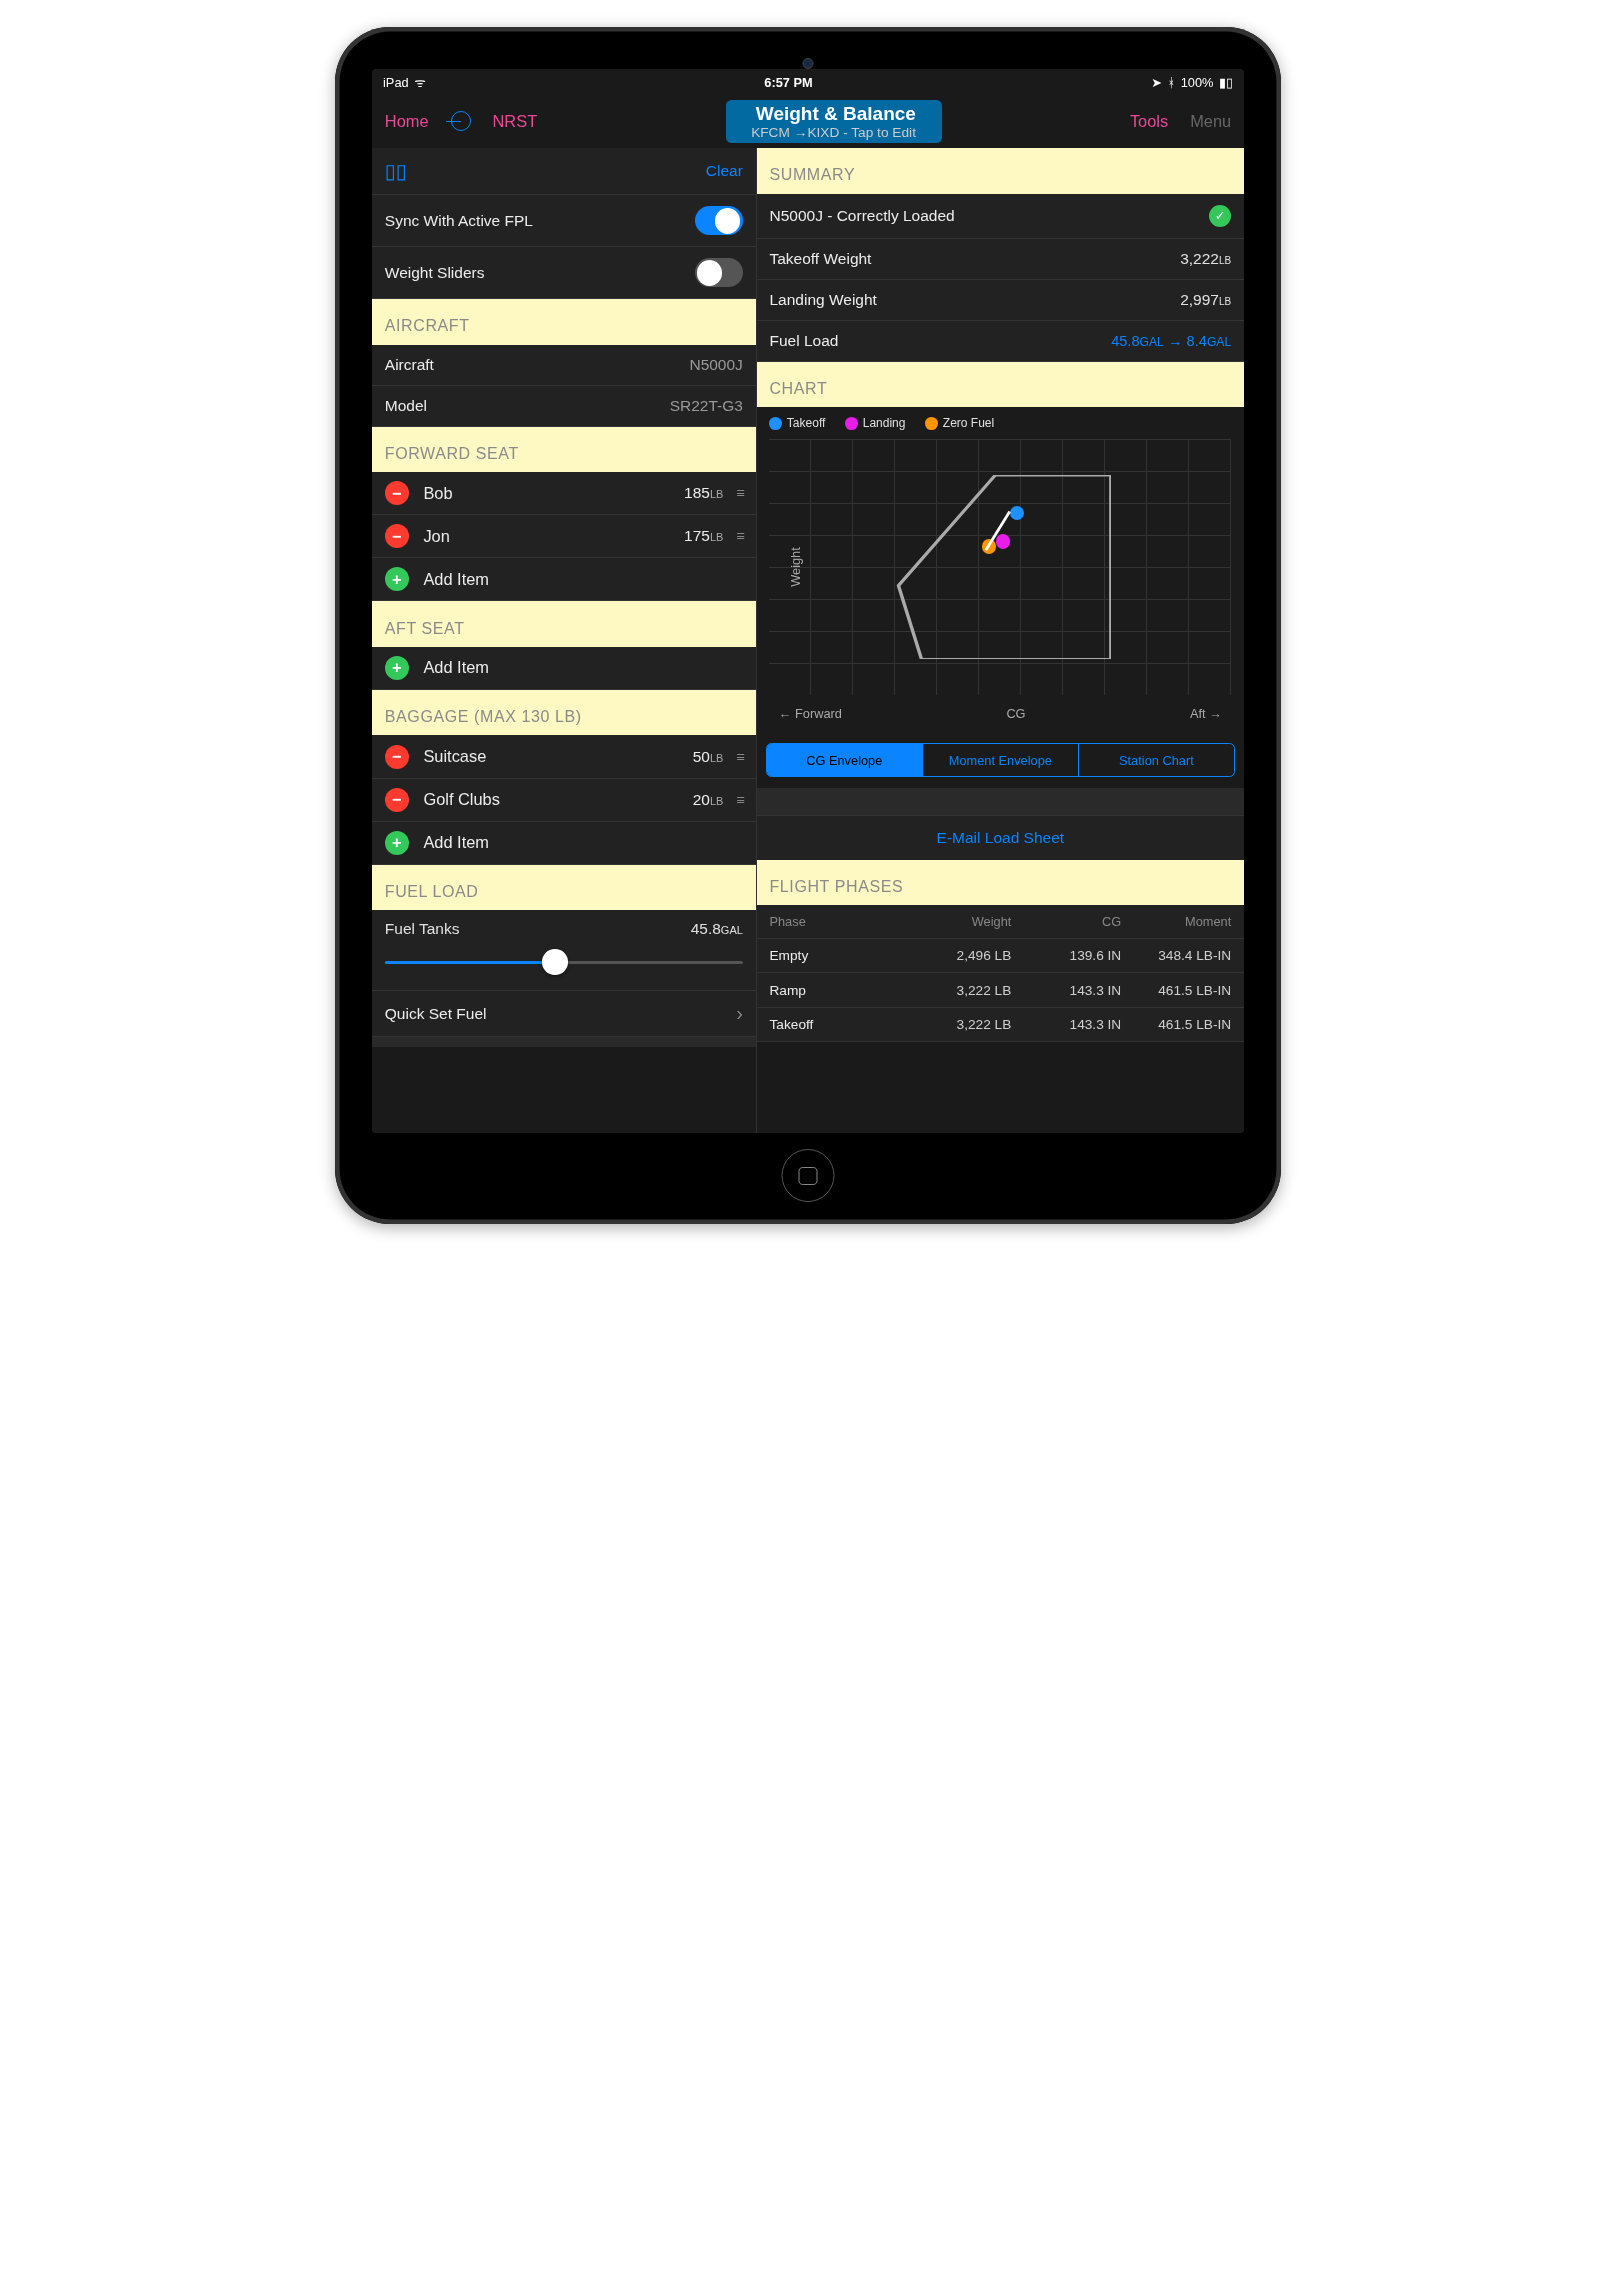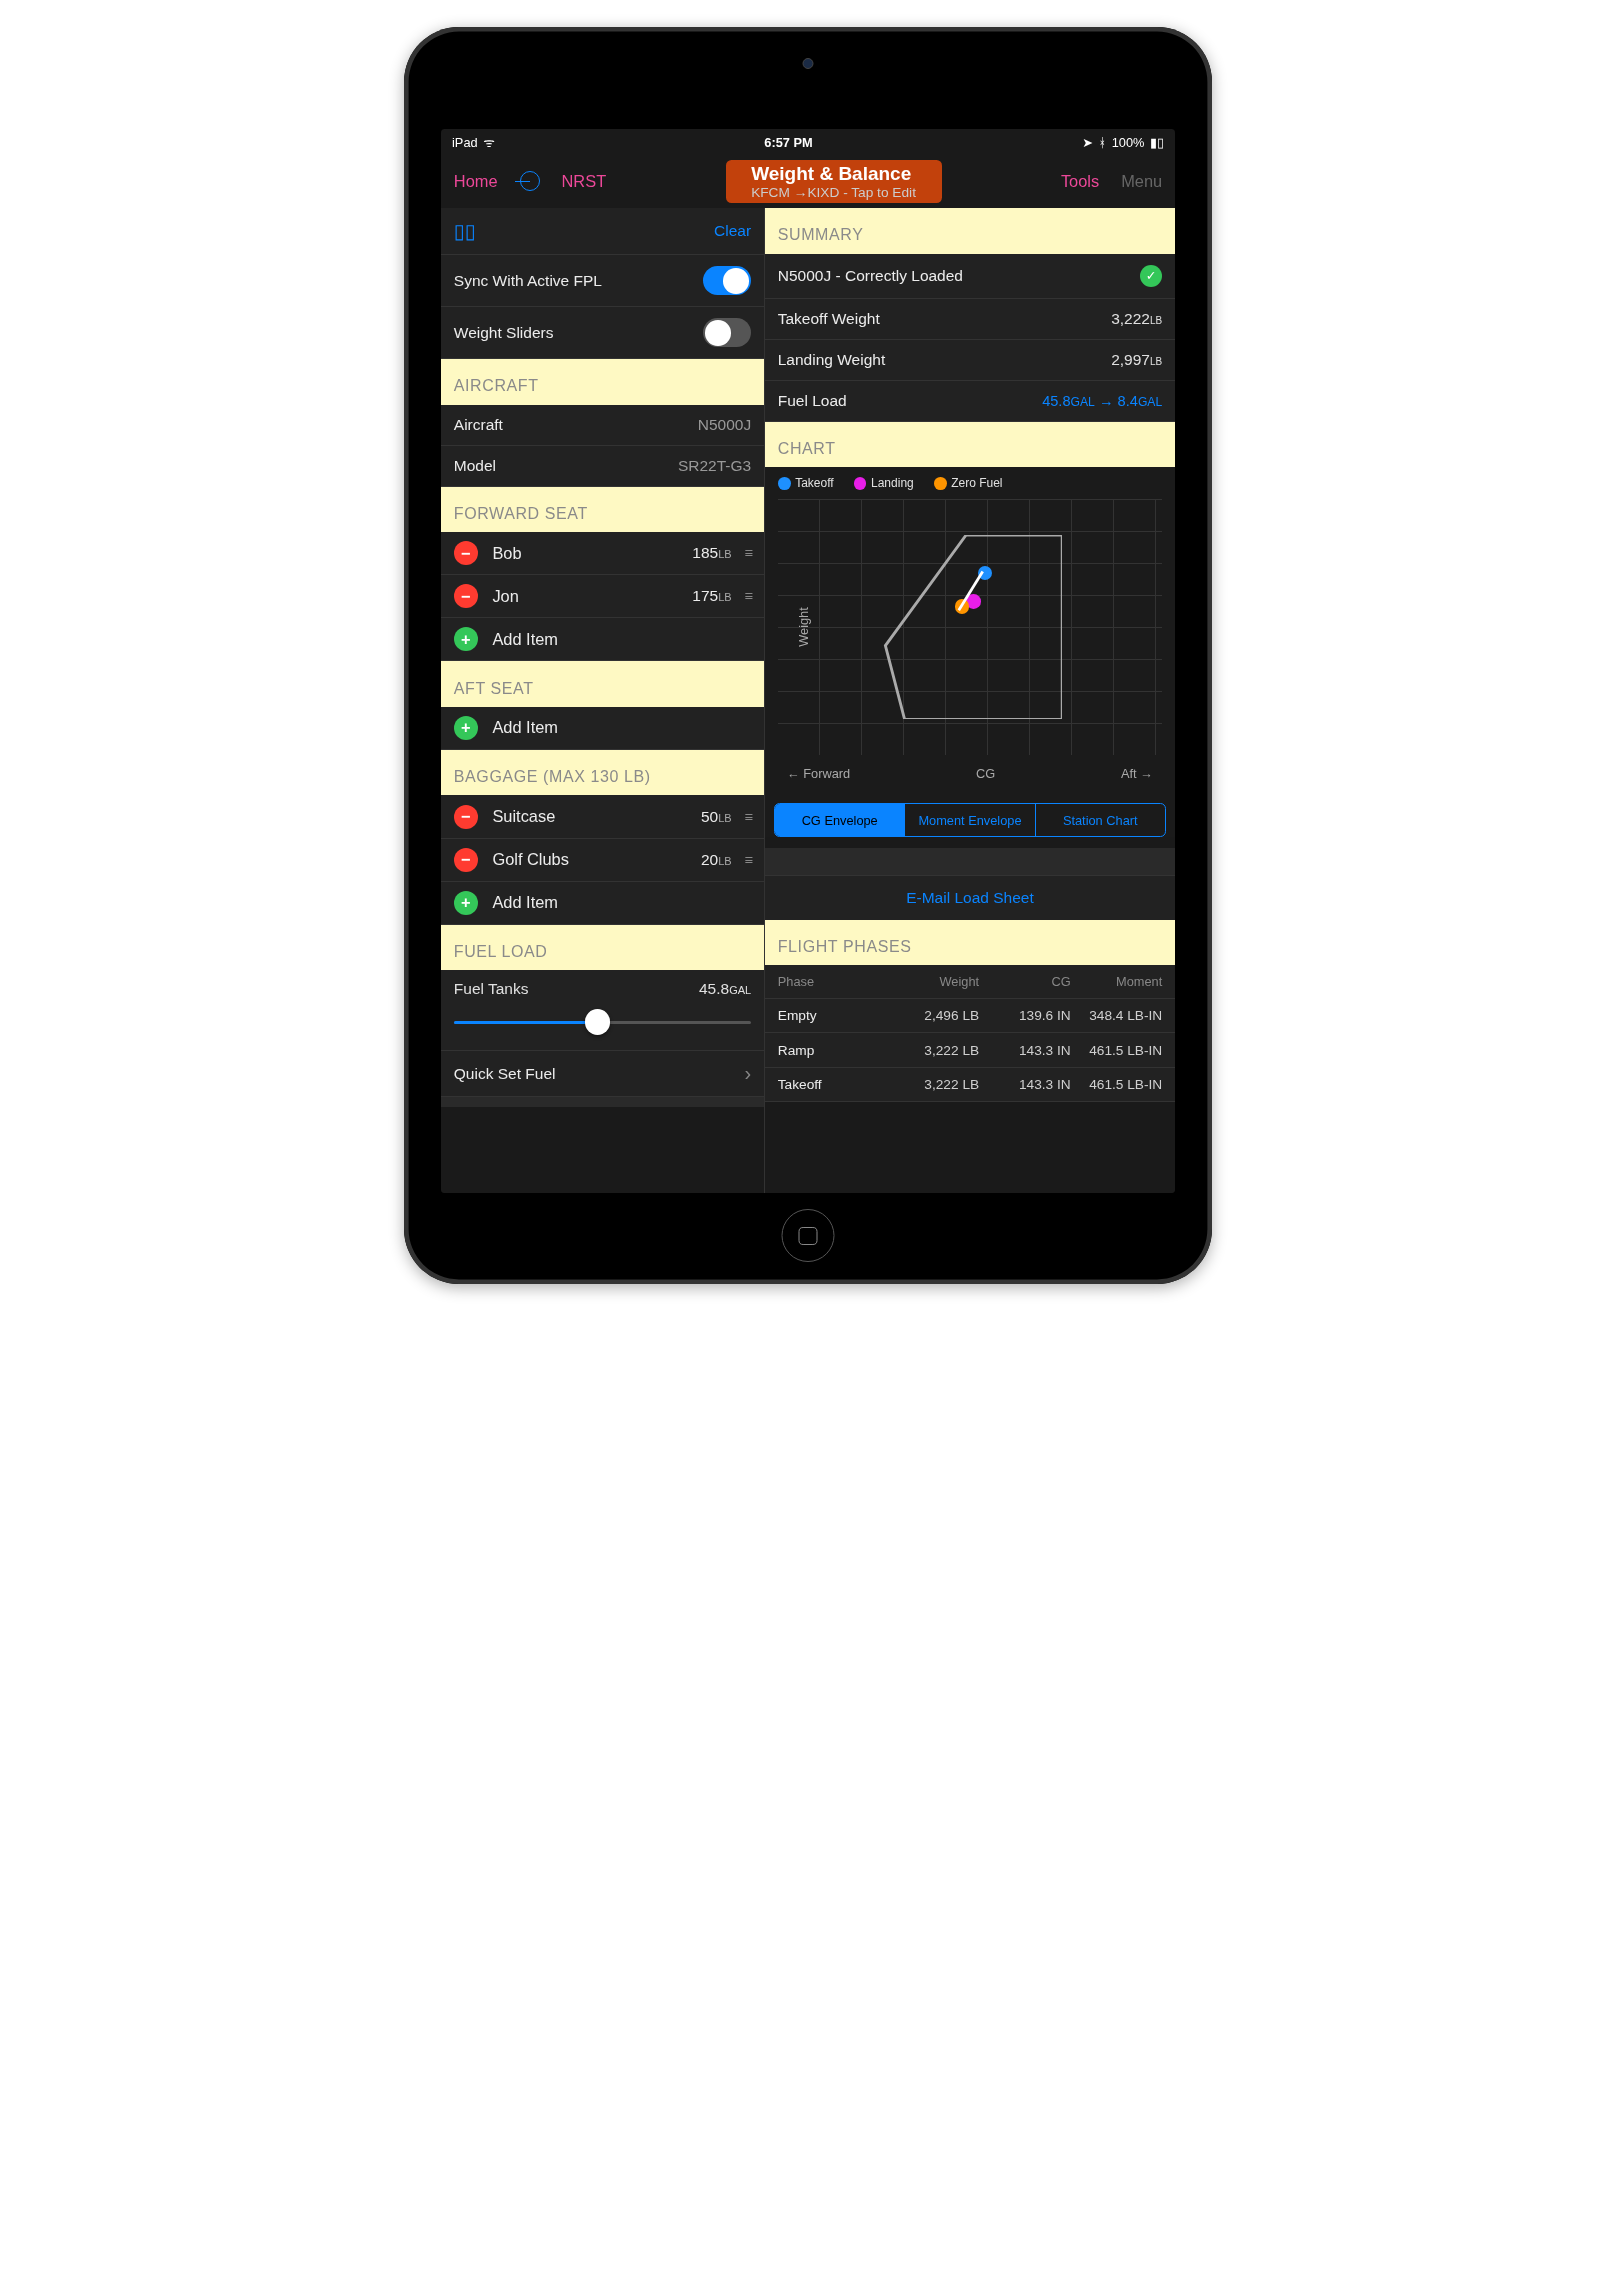--- a/index.html
+++ b/index.html
@@ -1,28 +1,28 @@
 <!DOCTYPE html>
 <html style="font-size:14.6px"><head>
 <meta charset="utf-8">
 <style>
 *{box-sizing:border-box;margin:0;padding:0;font-family:-apple-system,"Helvetica Neue",Helvetica,Arial,sans-serif}
 body{background:#fff;display:flex;justify-content:center;padding:27.4px 9.1px}
-.ipad{width:808px;background:#000;border-radius:55px;padding:102px 37px 91px;position:relative;box-shadow:0 0 0 4.6px #333 inset,0 3.7px 14.6px rgba(0,0,0,.3)}
+.ipad{width:946px;background:#000;border-radius:55px;padding:42px 37px 91px;position:relative;box-shadow:0 0 0 4.6px #333 inset,0 3.7px 14.6px rgba(0,0,0,.3)}
 .camera{width:11px;height:11px;border-radius:50%;background:#1a2a44;border:1.8px solid #444;position:absolute;top:31px;left:50%;transform:translateX(-50%)}
 .home-btn{width:53px;height:53px;border:1.8px solid #555;border-radius:50%;position:absolute;bottom:22px;left:50%;transform:translateX(-50%);display:flex;align-items:center;justify-content:center}
 .home-btn .sq{width:18.3px;height:18.3px;border:1.8px solid #888;border-radius:4.6px}
 .screen{background:#1a1a1a;color:#e0e0e0;height:1064px;border-radius:3.7px;overflow:hidden;display:flex;flex-direction:column;font-size:14.6px}
 .status-bar{display:flex;justify-content:space-between;align-items:center;padding:3.7px 11px;font-size:12.8px;color:#fff}
 .status-bar .left,.status-bar .right{display:flex;align-items:center;gap:5.5px}
 .nav-bar{display:flex;align-items:center;justify-content:space-between;padding:5.5px 12.8px}
 .nav-left,.nav-right{display:flex;align-items:center;gap:22px;font-size:16.4px}
 .nav-left span,.nav-right span{color:#ec4899}
 .nav-right .menu{color:#666}
-.nav-title-wrap{background:#c2410c;border-radius:5.5px;padding:2.7px 25.6px;text-align:left}
+.nav-title-wrap{background:#0369a1;border-radius:5.5px;padding:2.7px 25.6px;text-align:right}
 .nav-title{font-size:19px;font-weight:600;color:#fff}
 .nav-sub{font-size:13.7px;color:#ccc}
 .content{flex:1;display:flex;overflow:hidden}
 .col{overflow-y:auto}
 .left-col{width:44%;background:#1a1a1a}
 .right-col{flex:1;background:#1a1a1a;border-left:1.8px solid #333}
 .section-header{background:#fef9c3;font-size:16px;letter-spacing:0.6px;text-transform:uppercase;color:#8a8a8a;padding:18.3px 12.8px 9.1px}
 .row{display:flex;align-items:center;justify-content:space-between;padding:11px 12.8px;background:#222;border-bottom:0.9px solid #333;font-size:15.5px}
 .row:last-child{border-bottom:none}
 .row-label{color:#ececec}

